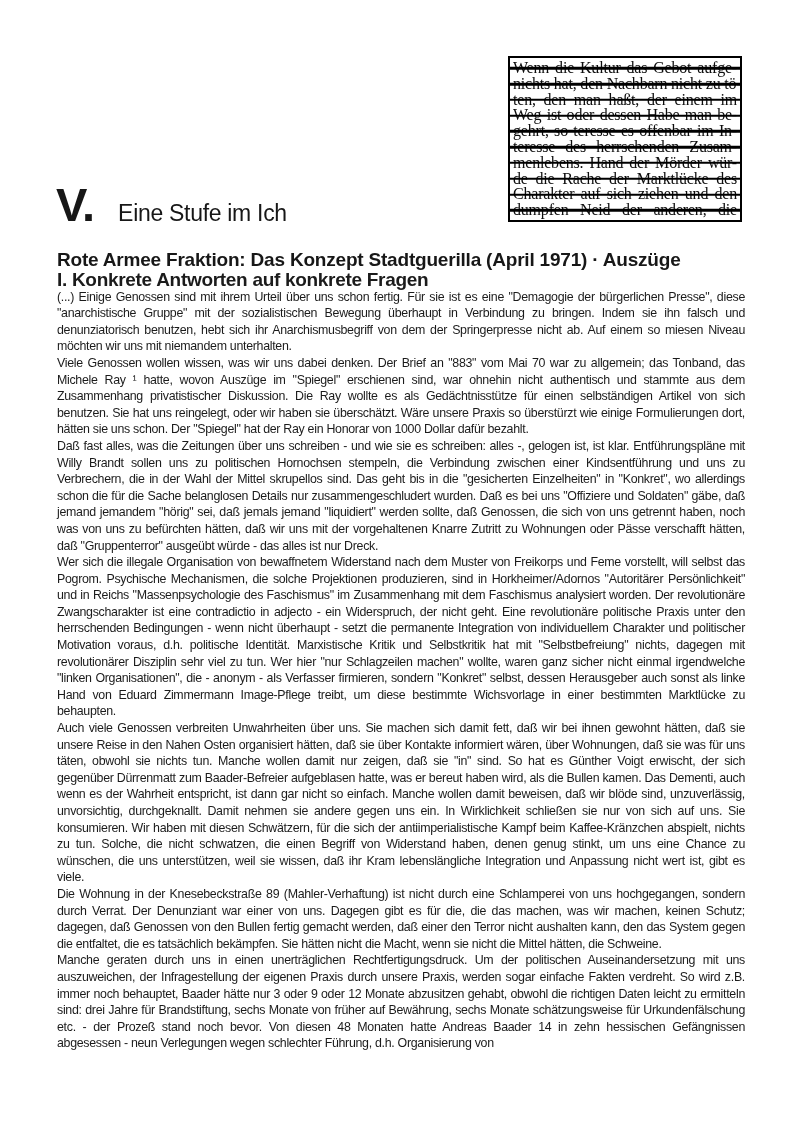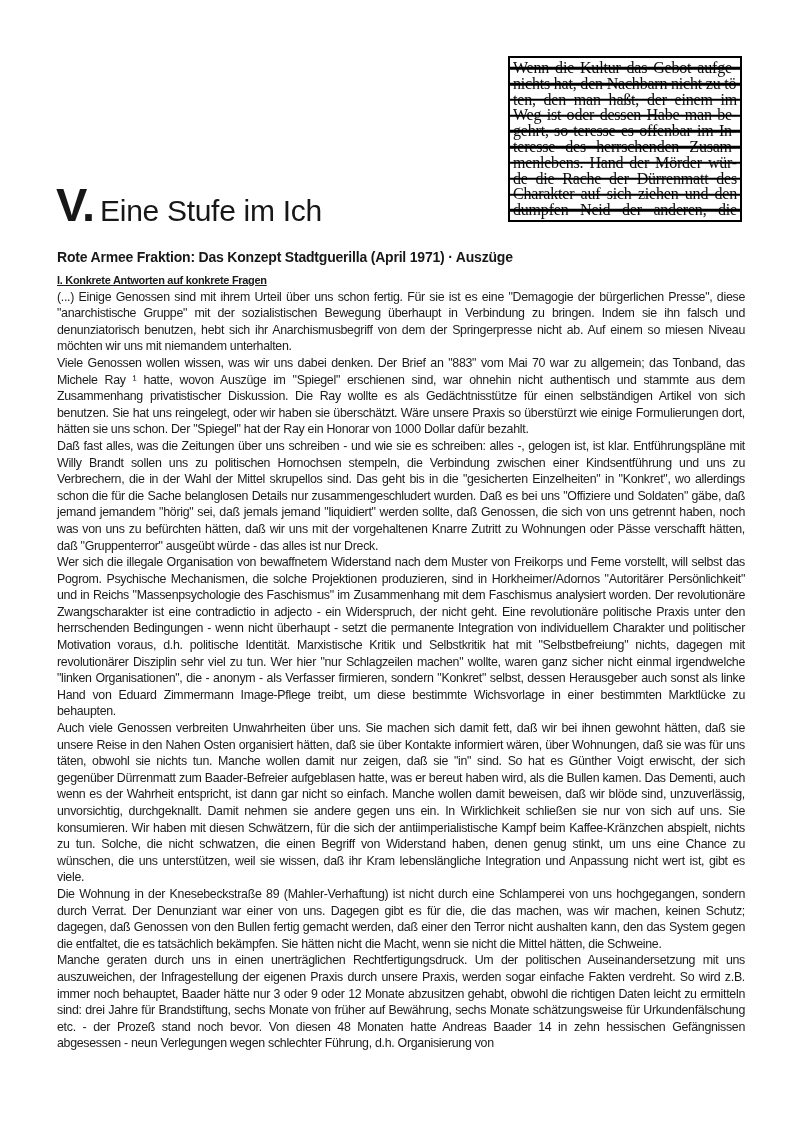--- a/index.html
+++ b/index.html
@@ -56,73 +56,72 @@
     align-items: baseline;
     color: #171717;
   }
   .heading-numeral {
     font-size: 47px;
     font-weight: 700;
     letter-spacing: -1px;
     line-height: 1;
   }
   .heading-title {
-    font-size: 30px;
+    font-size: 23px;
     font-weight: 400;
     letter-spacing: -0.3px;
-    margin-left: 6px;
+    margin-left: 24px;
   }
 
   
   .subtitle {
     position: absolute;
     left: 57px;
     top: 249px;
-    font-size: 14px;
+    font-size: 19px;
     font-weight: 700;
     letter-spacing: -0.2px;
     color: #171717;
   }
 
   
   .content {
     position: absolute;
     left: 57px;
     top: 272px;
     width: 688px;
     font-size: 12.4px;
     line-height: 16.6px;
     letter-spacing: -0.3px;
     color: #1b1b1b;
   }
   .section-heading {
     font-weight: 700;
-    font-size: 11px;
-    text-decoration: underline;
+    font-size: 19px;
   }
   .para {
     text-align: justify;
     hyphens: auto;
     -webkit-hyphens: auto;
   }
 </style>
 </head>
 <body>
 
 <div class="page">
 
   <div class="censor-box">
       <div class="strike-line">Wenn die Kultur das Gebot aufge-</div>
       <div class="strike-line">nichts hat, den Nachbarn nicht zu tö-</div>
       <div class="strike-line">ten, den man haßt, der einem im</div>
       <div class="strike-line">Weg ist oder dessen Habe man be-</div>
       <div class="strike-line">gehrt, so teresse es offenbar im In-</div>
       <div class="strike-line">teresse des herrschenden Zusam-</div>
       <div class="strike-line">menlebens. Hand der Mörder wür-</div>
-      <div class="strike-line">de die Rache der Dürrenmatt des</div>
+      <div class="strike-line">de die Rache der Marktlücke des</div>
       <div class="strike-line">Charakter auf sich ziehen und den</div>
       <div class="strike-line">dumpfen Neid der anderen, die</div>
     </div>
 
   <div class="main-heading">
     <span class="heading-numeral">V.</span>
     <span class="heading-title">Eine Stufe im Ich</span>
   </div>
 
   <div class="subtitle">Rote Armee Fraktion: Das Konzept Stadtguerilla (April 1971) · Auszüge</div>

